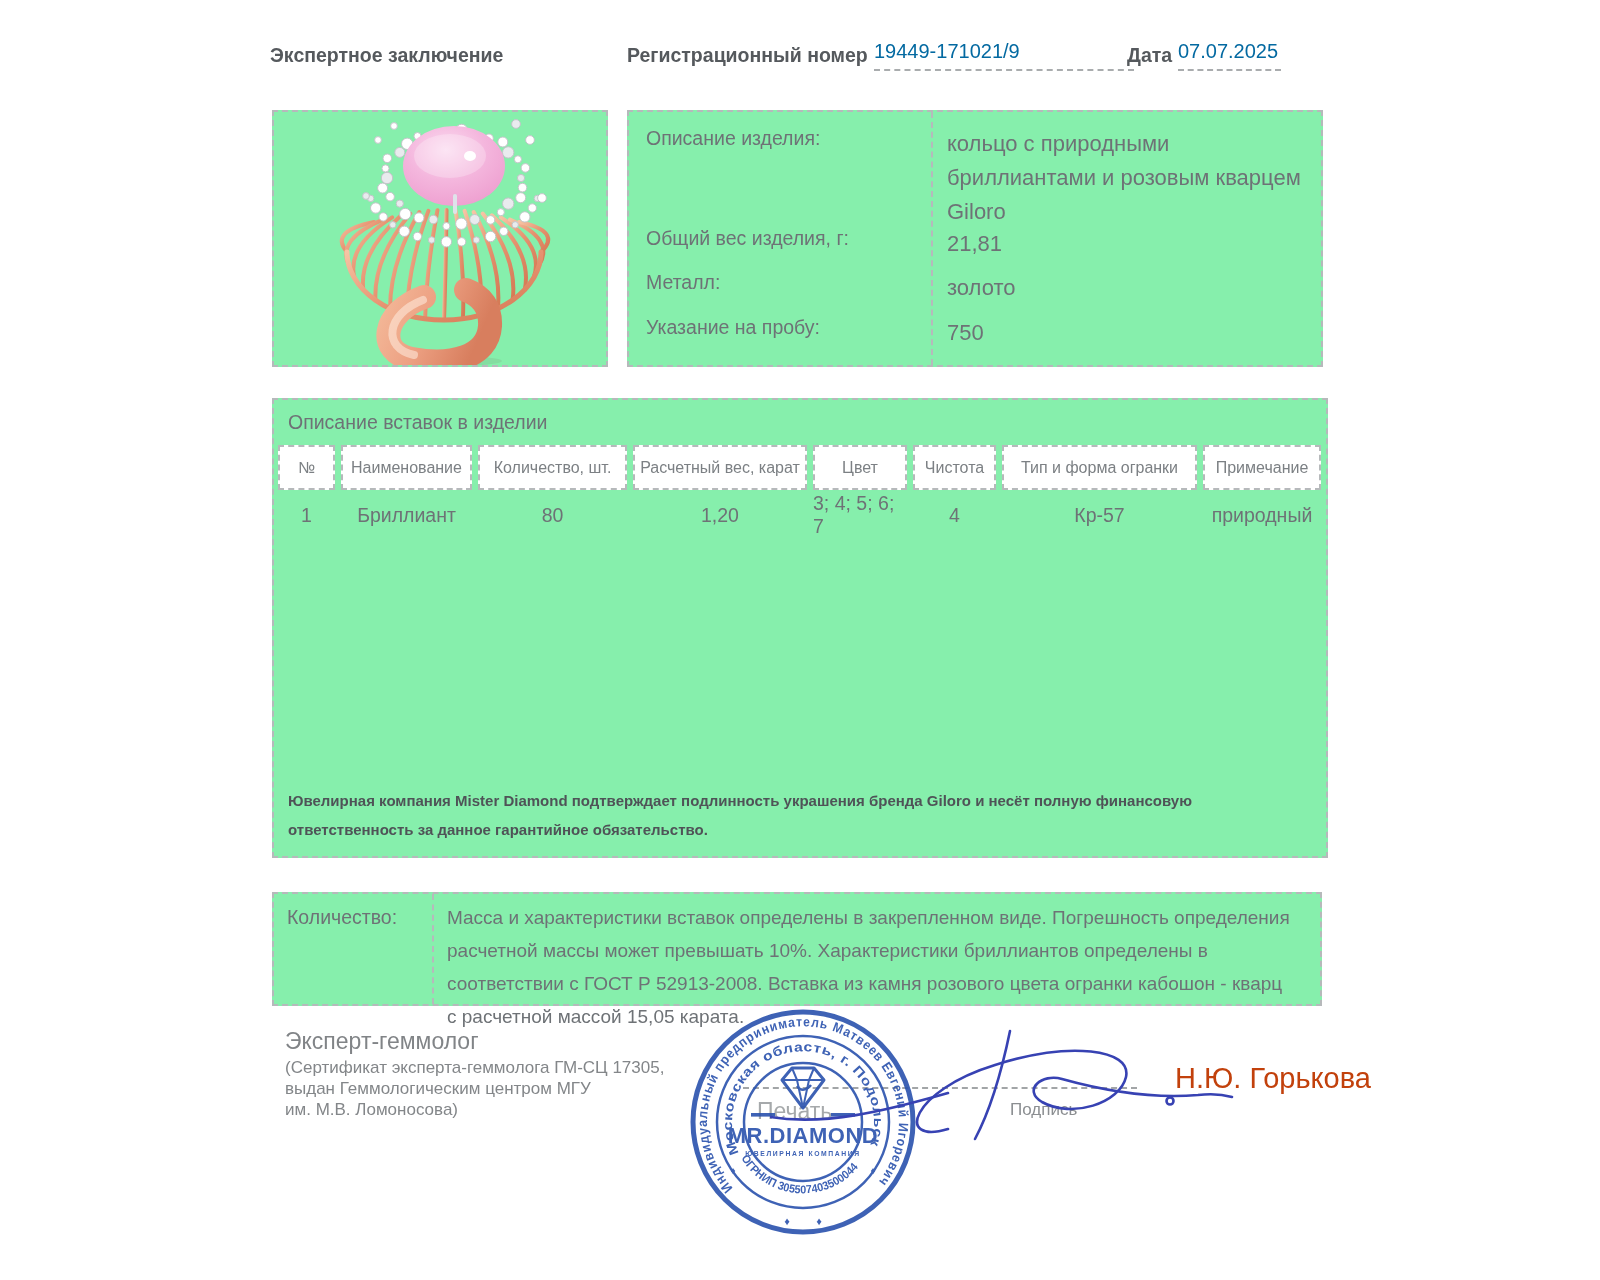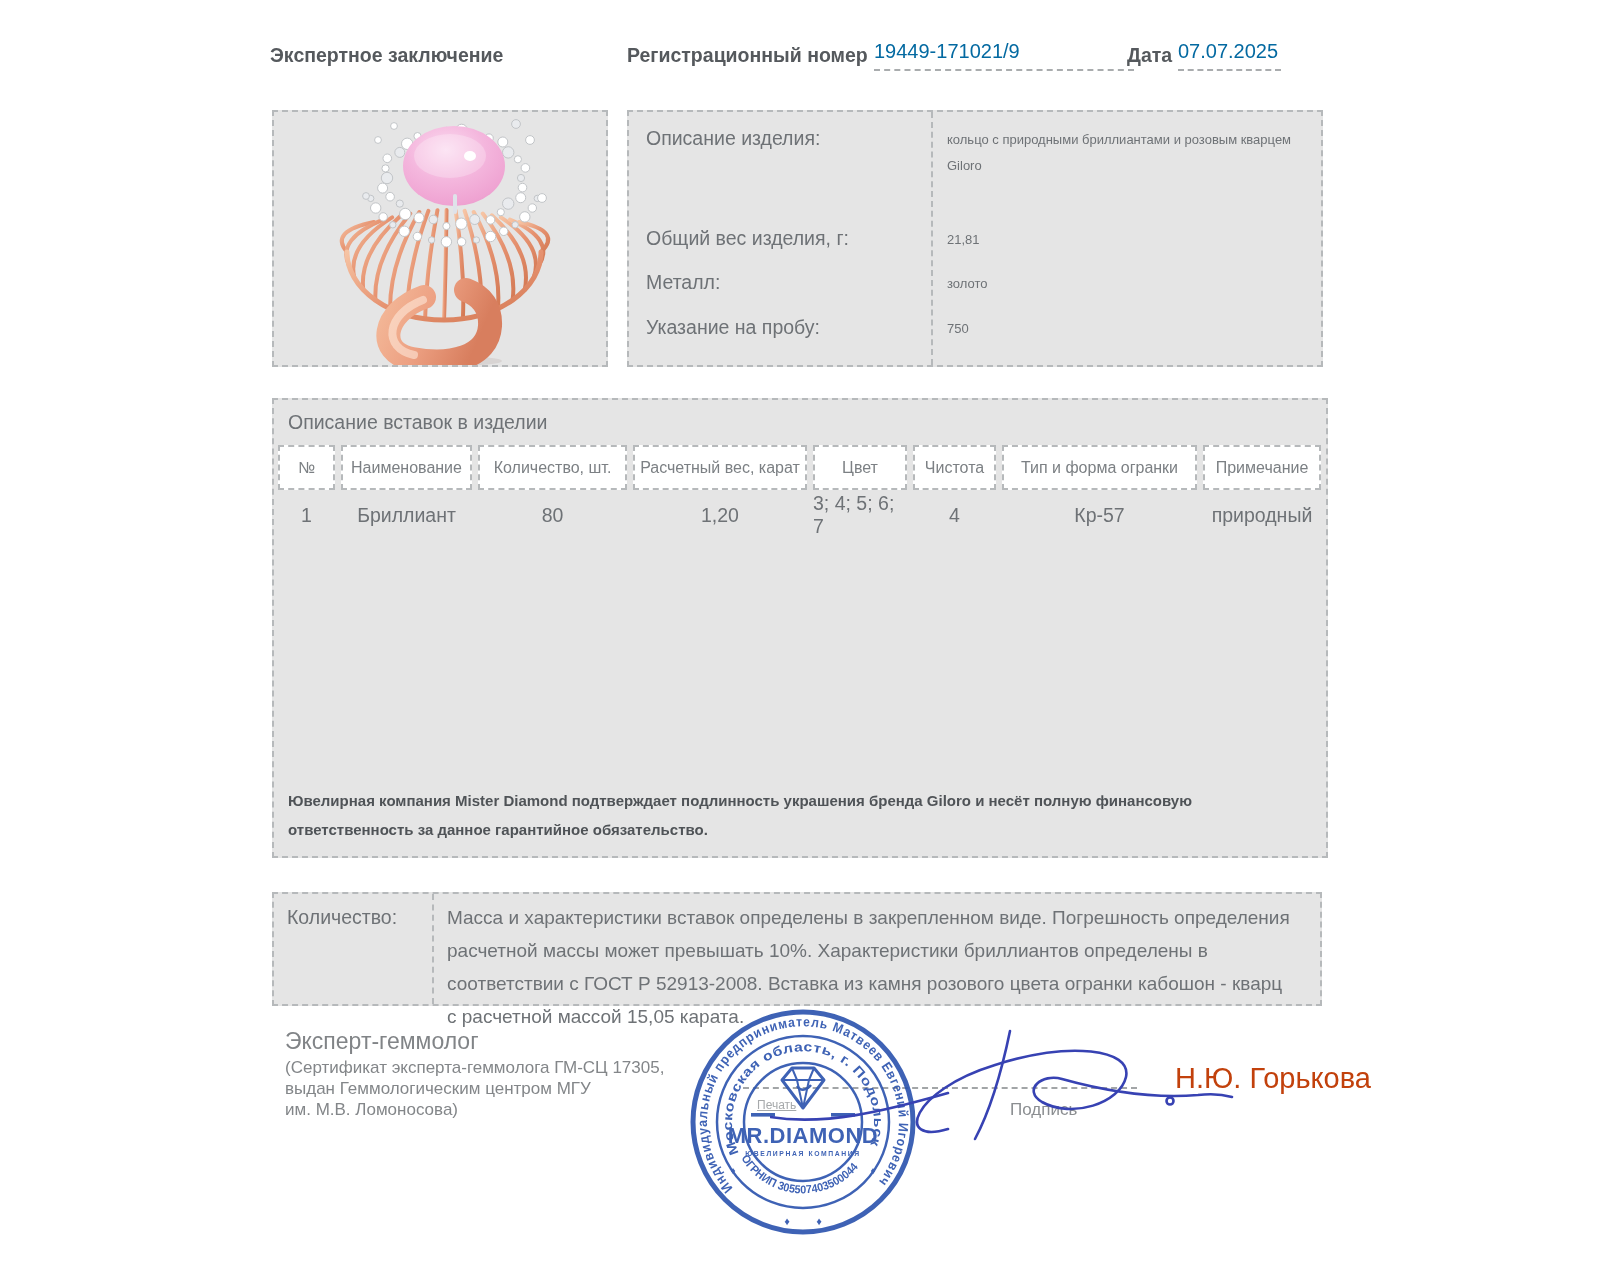--- a/index.html
+++ b/index.html
@@ -6,31 +6,31 @@
   html,body { background:#ffffff; }
   body { font-family:"Liberation Sans", sans-serif; }
   .page { position:relative; width:1600px; height:1280px; background:#fff; overflow:hidden; }
 
   
   .hdr-label { position:absolute; top:44px; font-size:19.5px; font-weight:bold; color:#55595d; }
   .hdr-value { position:absolute; top:40px; font-size:20px; color:#0369a1;
                border-bottom:2px dashed #a9acae; padding-bottom:6px; text-align:left; }
 
   
-  .dbox { position:absolute; border:2px dashed #b6b9bb; background:#e5e5e5; }
+  .dbox { position:absolute; border:2px dashed #b6b9bb; background:#86efac; }
 
   
   .photo-box { left:272px; top:110px; width:336px; height:257px; }
   .photo-box svg { display:block; }
 
   
   .desc-box { left:627px; top:110px; width:696px; height:257px; }
   .desc-divider { position:absolute; left:302px; top:0; bottom:0; width:0; border-left:2px dashed #b6b9bb; }
   .desc-label { position:absolute; left:17px; width:275px; font-size:19.5px; color:#6e7276; }
-  .desc-value { position:absolute; left:318px; width:368px; font-size:13px; color:#6e7276; line-height:26px; }
+  .desc-value { position:absolute; left:318px; width:368px; font-size:22px; color:#6e7276; line-height:34px; }
 
   
   .table-box { left:272px; top:398px; width:1056px; height:460px; }
   .table-title { position:absolute; left:14px; top:11px; font-size:19.5px; color:#6e7276; }
   .thead { position:absolute; left:4px; top:45px; display:flex; gap:6px; }
   .th { border:2px dashed #b6b9bb; height:45px; display:flex; align-items:center; justify-content:center;
         font-size:16px; color:#7c8084; background:#fff; }
   .trow { position:absolute; left:4px; top:100px; display:flex; gap:6px; }
   .td { display:flex; align-items:center; justify-content:center; font-size:19.5px; color:#6e7276; height:30px; }
   .w0{width:57px}.w1{width:131px}.w2{width:149px}.w3{width:174px}.w4{width:94px}.w5{width:83px}.w6{width:195px}.w7{width:118px}
@@ -40,21 +40,21 @@
   
   .comments-box { left:272px; top:892px; width:1050px; height:114px; display:flex; }
   .comments-label { width:158px; padding:12px 0 0 13px; font-size:19.5px; color:#6e7276; flex:none; }
   .comments-sep { width:0; border-left:2px dashed #b6b9bb; flex:none; }
   .comments-text { padding:7px 14px 0 13px; width:875px; font-size:19px; color:#6e7276; line-height:33px; }
 
   
   .expert-title { position:absolute; left:285px; top:1028px; font-size:23px; color:#818487; }
   .cert-line { position:absolute; left:285px; font-size:17px; color:#838689; }
   .sign-line { position:absolute; left:743px; top:1087px; width:394px; border-top:2px dashed #a2a5a7; }
-  .seal-ph { position:absolute; left:757px; top:1098px; font-size:12px; color:#a6a9ab;text-decoration:underline; }
+  .seal-ph { position:absolute; left:757px; top:1098px; font-size:23px; color:#a6a9ab; }
   .sig-ph  { position:absolute; left:1010px; top:1100px; font-size:17px; color:#8b8e91; }
   .expert-name { position:absolute; left:1175px; top:1062px; font-size:29px; color:#c2410c; }
 
   .stamp-wrap { position:absolute; left:683px; top:1002px; width:240px; height:240px; opacity:.9; }
   .sig-wrap { position:absolute; left:770px; top:1025px; width:480px; height:130px; }
 </style>
 </head>
 <body>
 
 <div class="page">

